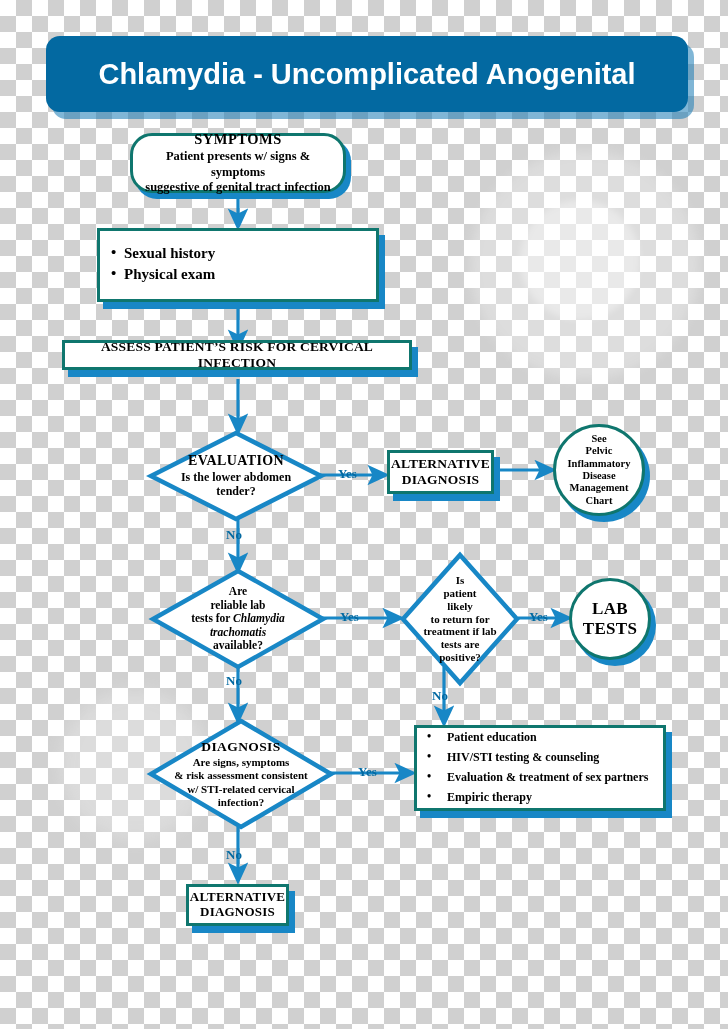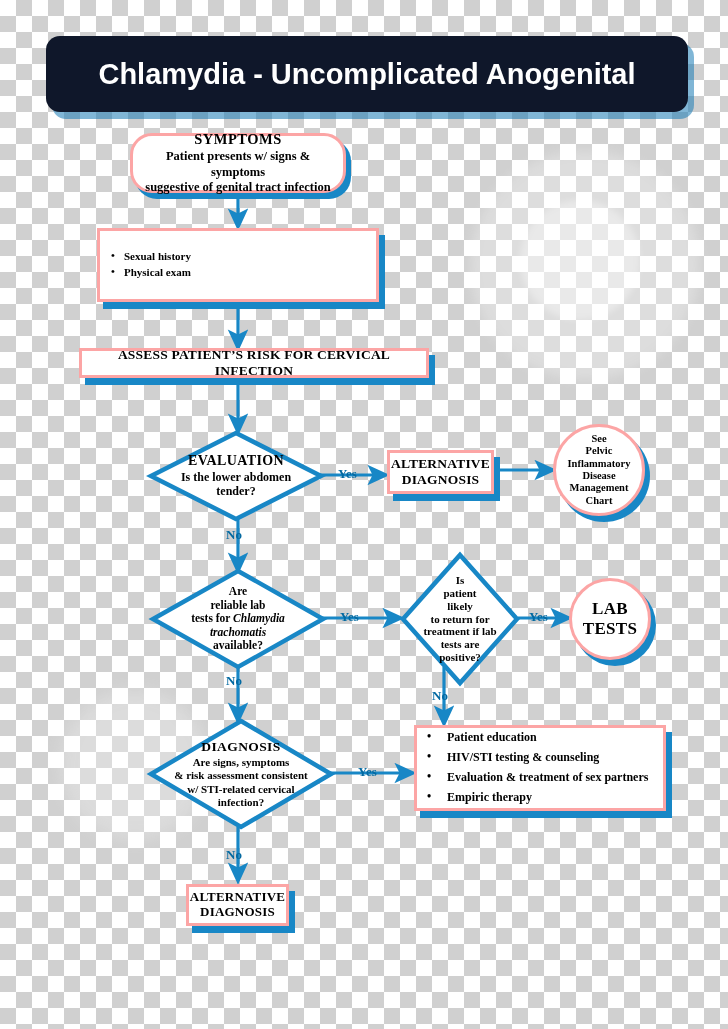--- a/index.html
+++ b/index.html
@@ -44,21 +44,21 @@
     pointer-events: none;
   }
 
   
   #title-banner {
     position: absolute;
     left: 46px;
     top: 36px;
     width: 642px;
     height: 76px;
-    background: #0f172a;
+    background: #0369a1;
     border-radius: 14px;
     box-shadow: 6px 7px 0 0 rgba(23,122,180,0.55);
     display: flex;
     align-items: center;
     justify-content: center;
     text-align: center;
   }
   #title-banner .t {
     color: #ffffff;
     font-family: "Liberation Sans", sans-serif;
@@ -67,21 +67,21 @@
     line-height: 1.12;
     letter-spacing: 0px;
     padding: 0 14px;
   }
 
   
   .node {
     position: absolute;
     box-sizing: border-box;
     background: #ffffff;
-    border: 3px solid #fca5a5;
+    border: 3px solid #0f766e;
     display: flex;
     align-items: center;
     justify-content: center;
     text-align: center;
     color: #000000;
     box-shadow: 6px 7px 0 0 #1887c6;
   }
   .node .inner { padding: 4px 8px; width: 100%; }
 
   .stadium {
@@ -210,28 +210,28 @@
   <div class="node stadium" style="left:130px; top:133px; width:216px; height:60px; border-width:3px;">
     <div class="inner" style="font-size:12.5px; line-height:1.22;">
       <span class="head" style="font-size:14.5px; margin-bottom:1px;">SYMPTOMS</span>
       <span class="sub">Patient presents w/ signs &amp; symptoms</span>
       <span class="sub">suggestive of genital tract infection</span>
     </div>
   </div>
 
   <div class="node" style="left:97px; top:228px; width:282px; height:74px;">
     <div class="inner" style="font-size:12.5px; line-height:1.28; padding:4px 9px;">
-      <ul class="blist" style="font-size:11px;">
+      <ul class="blist" style="font-size:15px;">
         <li>Sexual history</li>
         <li>Physical exam</li>
       </ul>
     </div>
   </div>
 
-  <div class="node bar" style="left:62px; top:348px; width:350px; height:30px;margin-left:17px;">
+  <div class="node bar" style="left:62px; top:340px; width:350px; height:30px;">
     <div class="inner" style="font-size:13.5px; font-weight:bold; letter-spacing:0.2px;">
       <span>ASSESS PATIENT’S RISK FOR CERVICAL INFECTION</span>
     </div>
   </div>
 
   <div class="diamond-wrap" style="left:148px; top:430px; width:176px; height:92px;">
     <svg width="176" height="92" viewBox="0 0 176 92">
       <polygon points="88,3 173,46 88,89 3,46" fill="#ffffff" stroke="#1887c6" stroke-width="4.5"></polygon>
     </svg>
     <div class="diamond-text" style="font-size:12px; line-height:1.2;">

